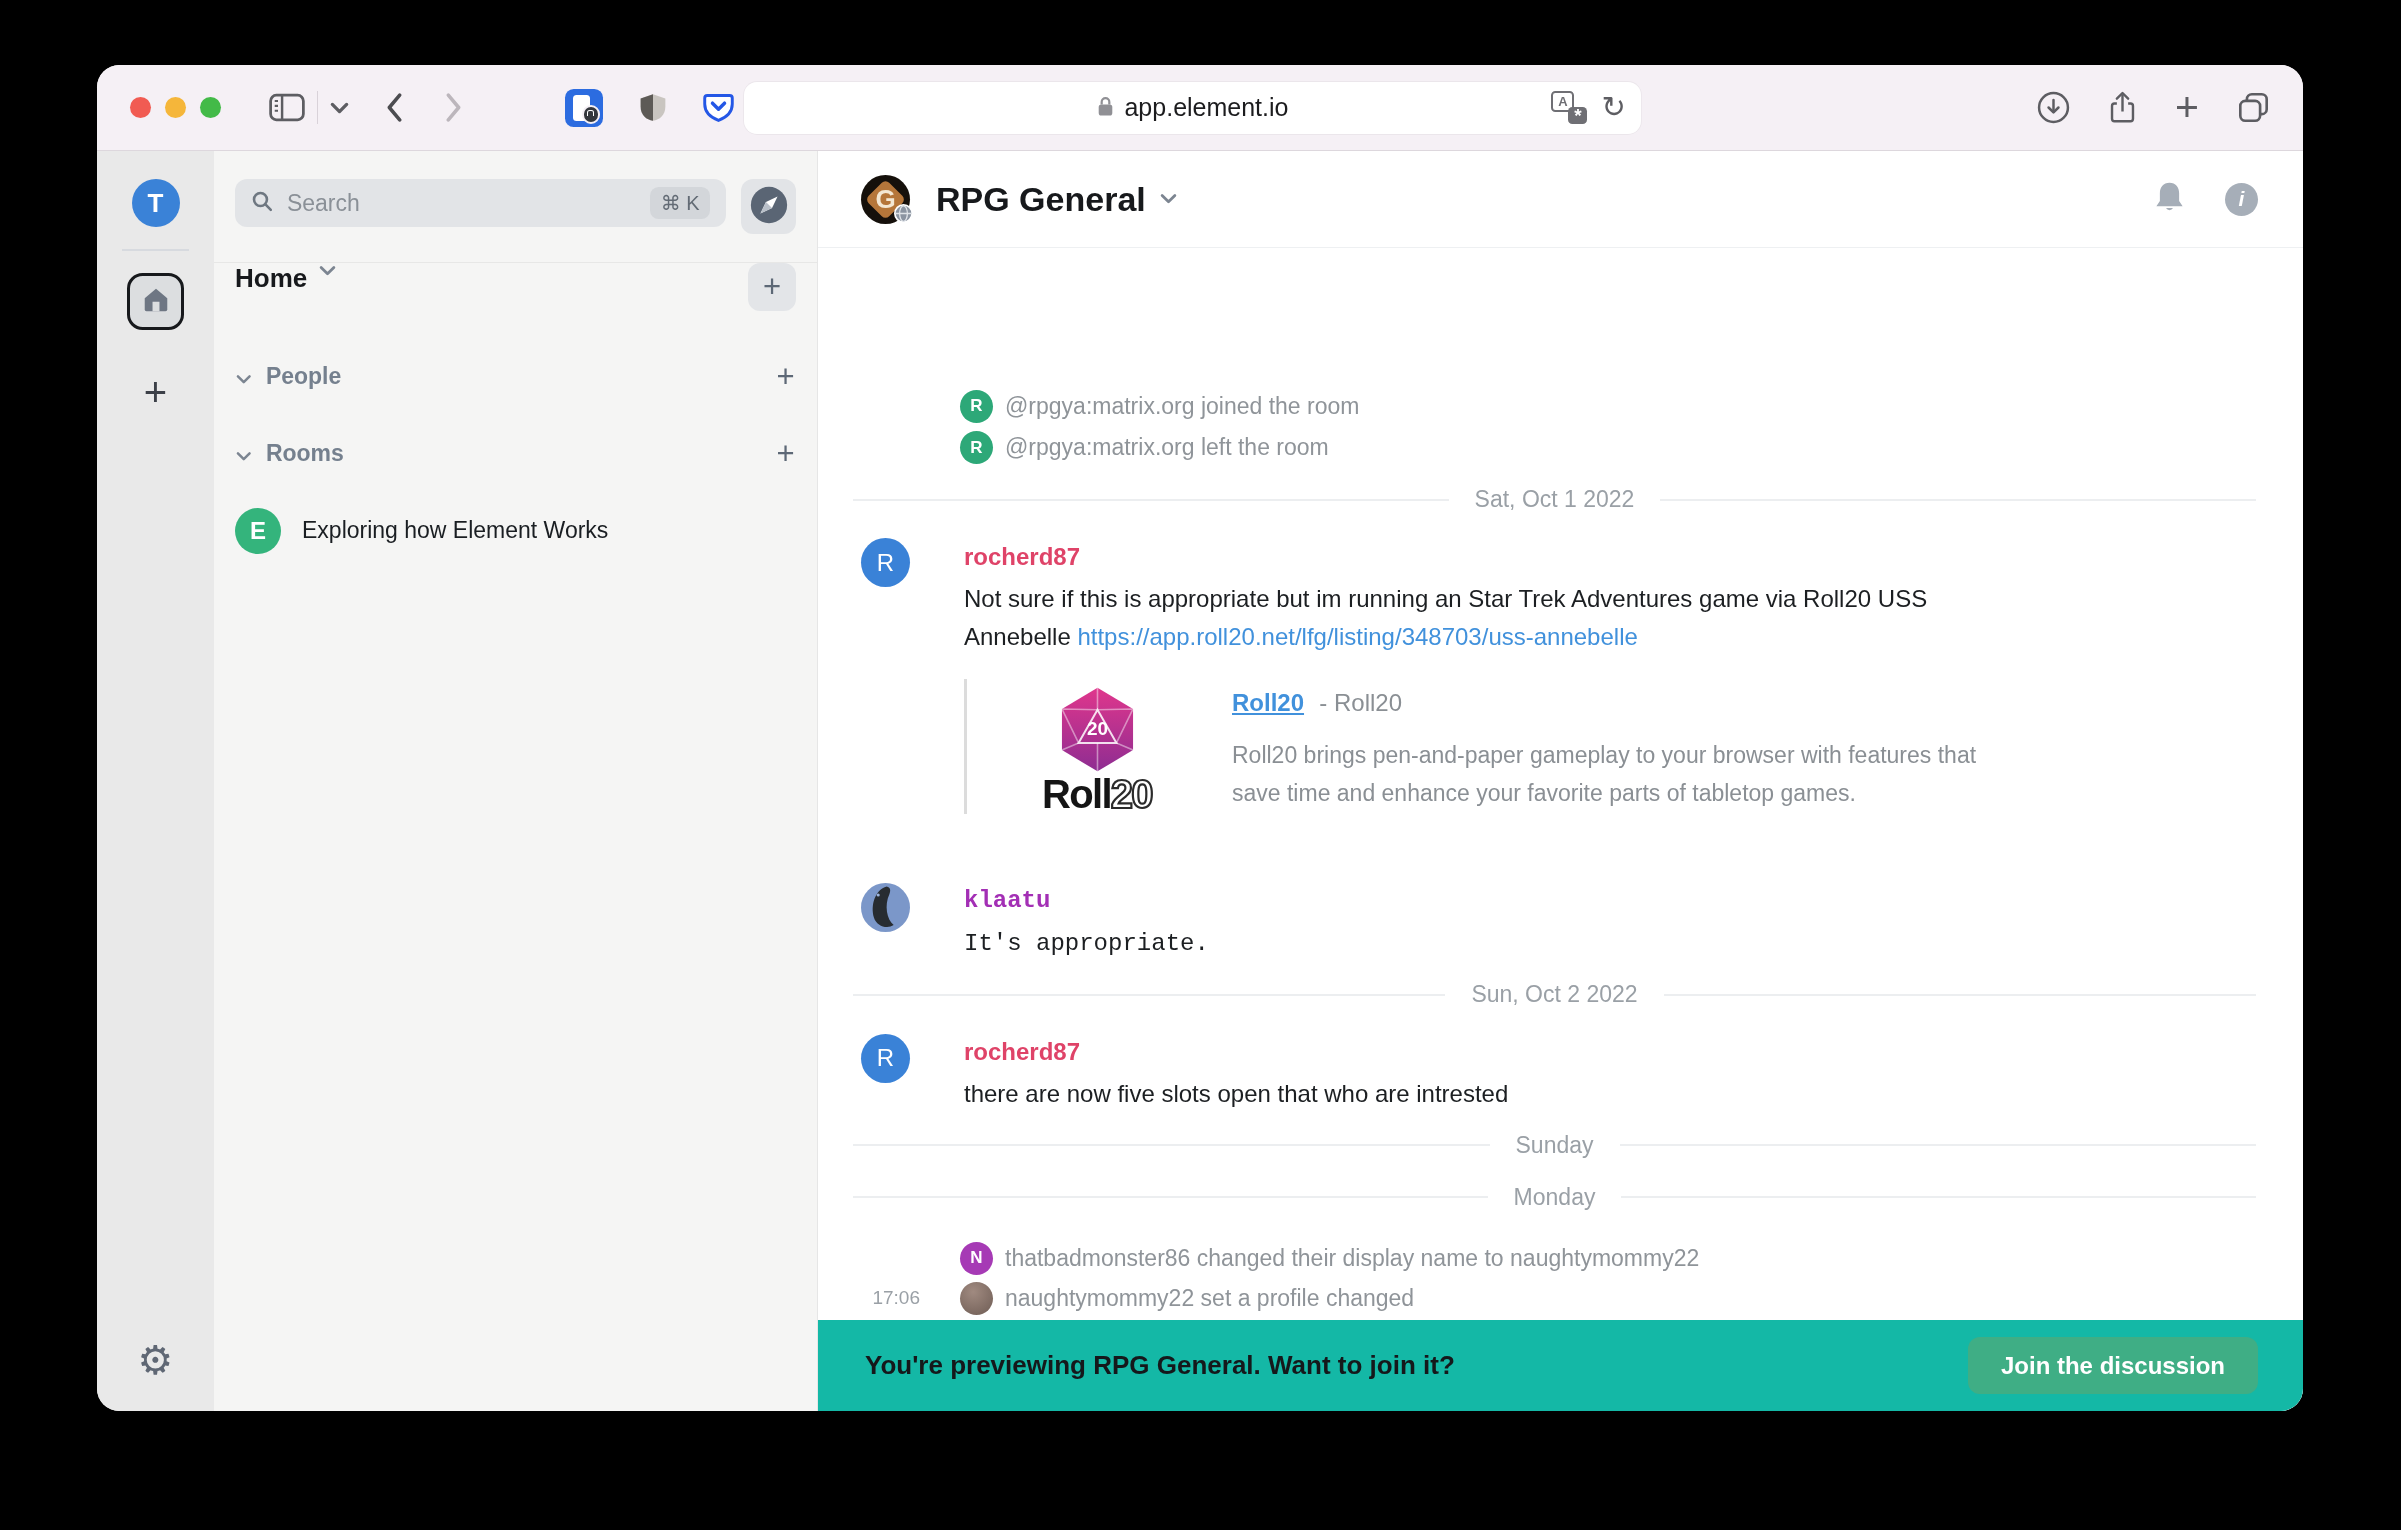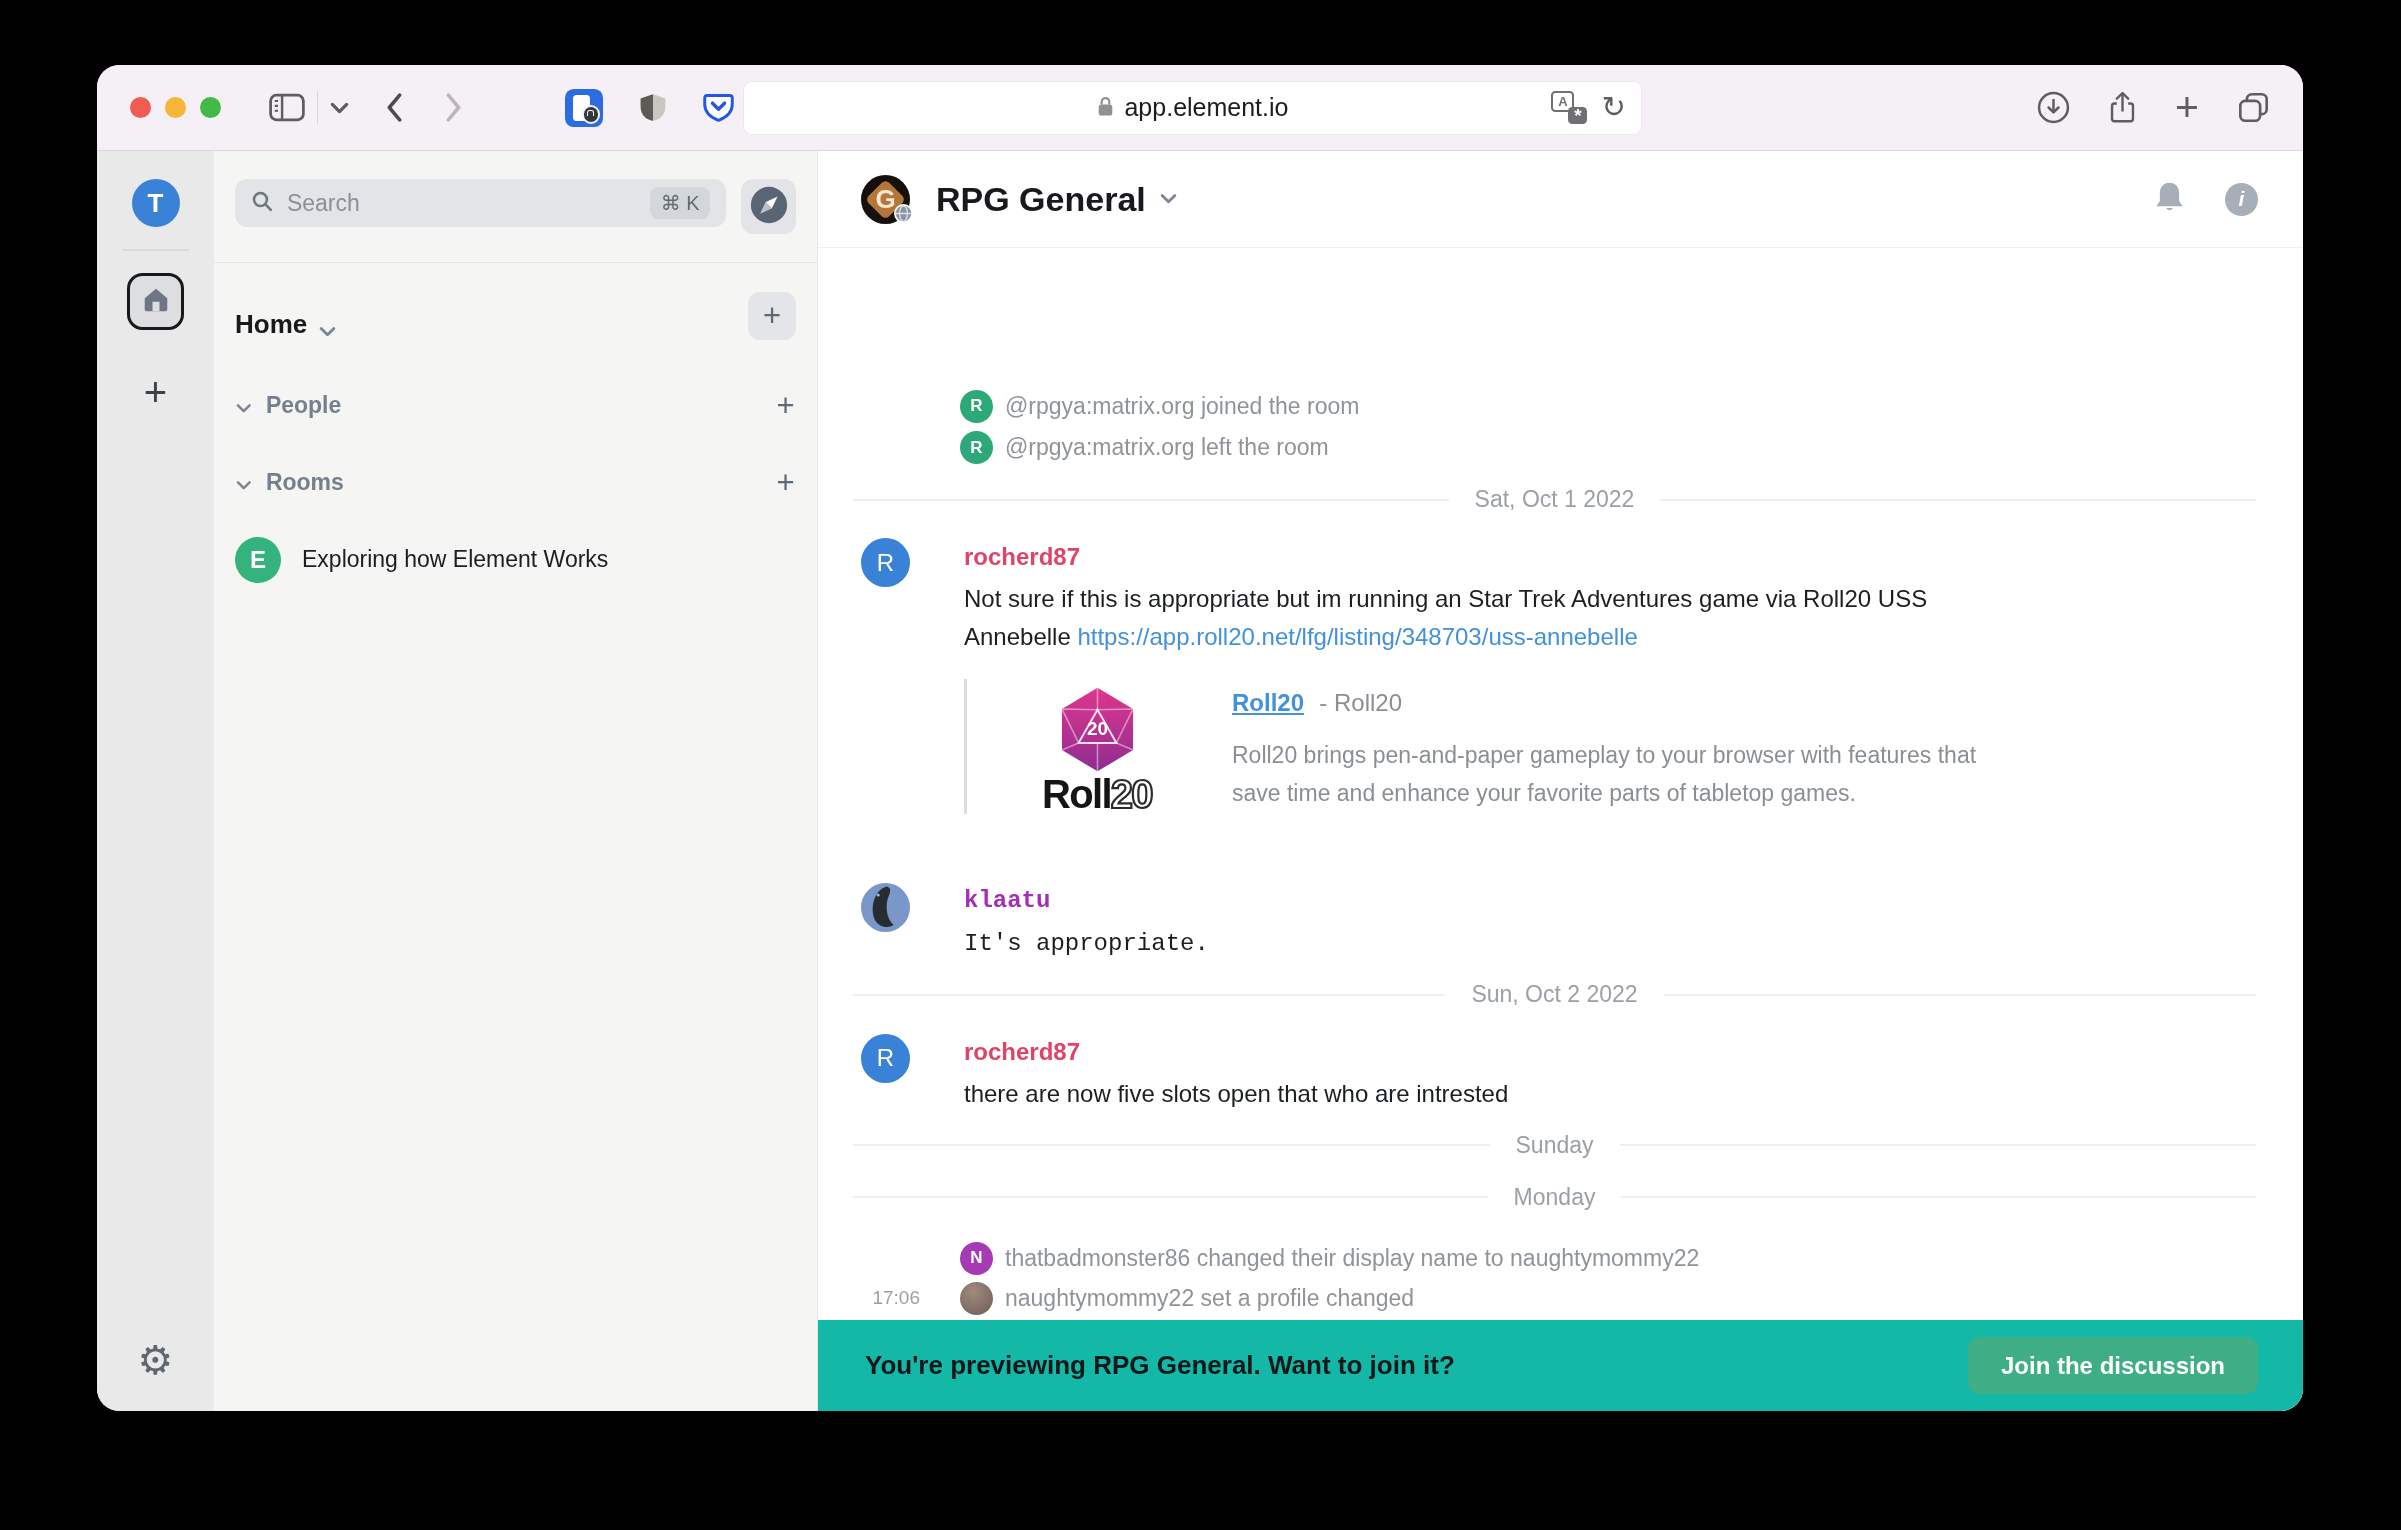--- a/index.html
+++ b/index.html
@@ -20,21 +20,21 @@
   .tb-div{width:0.9px;height:33px;background:#d9d2d9;margin:0 12px;}
   .nav-back{margin-left:36px;} .nav-fwd{margin-left:40px;}
   .ext-group{margin-left:102px;display:flex;align-items:center;gap:36px;}
   .icon-btn{display:flex;align-items:center;justify-content:center;cursor:default;}
   .op-icon{width:38px;height:38px;border-radius:8.6px;background:#2c6ce0;position:relative;}
   .op-door{position:absolute;left:7.8px;top:6px;width:17px;height:26px;background:#fff;border-radius:3.5px;}
   .op-lock{position:absolute;right:2.6px;bottom:2.6px;width:14.7px;height:14.7px;border-radius:50%;
            background:#34373c;border:2.6px solid #f5f0f5;}
   .op-lock:before{content:"";position:absolute;left:3.5px;top:2.6px;width:5.2px;height:5.2px;
            border:1.7px solid #fff;border-radius:2.6px 2.6px 0 0;border-bottom:none;}
-  .urlbar{margin-left:10.4px;width:897px;height:52px;background:#fff;border-radius:8px;
+  .urlbar{margin-left:10.4px;width:897px;height:52px;background:#fff;border-radius:13px;
           display:flex;align-items:center;justify-content:center;position:relative;
           box-shadow:0 0 0 0.9px rgba(0,0,0,.04);}
   .url-text{font-size:25px;color:#1c1c1e;margin-left:10.4px;}
   .url-right{position:absolute;right:15.5px;display:flex;align-items:center;gap:14px;}
   .translate{position:relative;width:36px;height:33px;}
   .tr-back{position:absolute;left:0;top:0;width:19px;height:17px;border:2.6px solid #6f6f74;
            border-radius:4.3px;font-size:13px;font-weight:bold;color:#6f6f74;
            display:flex;align-items:center;justify-content:center;background:#fff;}
   .tr-front{position:absolute;right:0;bottom:0;width:19px;height:17px;background:#6f6f74;
            border-radius:4.3px;color:#fff;font-size:19px;font-weight:bold;
@@ -60,21 +60,21 @@
   .search-row{display:flex;align-items:flex-start;padding:0 21px;gap:15.5px;}
   .search-box{flex:1;height:48px;background:#e2e4e7;border-radius:12px;display:flex;
         align-items:center;padding:0 15.5px;gap:12px;box-sizing:border-box;}
   .search-input{flex:1;border:none;background:transparent;outline:none;font-size:23px;
         color:#555;font-family:inherit;min-width:0;}
   .search-input::placeholder{color:#8a9097;}
   .kbd{background:#d3d6da;border-radius:8.6px;padding:4.3px 10.4px;font-size:20px;color:#636b75;}
   .explore-btn{width:55px;height:55px;border-radius:12px;background:#e2e4e7;display:flex;
         align-items:center;justify-content:center;flex:0 0 55px;}
   .sb-div{height:0.9px;background:#e7e7e6;margin-top:28px;}
-  .home-row{display:flex;align-items:flex-end;padding:0 21px;margin-top:29px;}
+  .home-row{display:flex;align-items:flex-start;padding:0 21px;}
   .home-label{font-size:26px;font-weight:700;color:#17191c;}
   .home-row .chev{margin-left:12px;}
   .sq-plus{margin-left:auto;width:48px;height:48px;border-radius:12px;background:#e3e5e8;
         display:flex;align-items:center;justify-content:center;font-size:31px;font-weight:300;color:#5d6876;}
   .section-row{display:flex;align-items:center;padding:0 22.4px;color:#75808e;font-size:23px;
         font-weight:600;}
   .section-row .chev{margin-right:14px;}
   .sec-plus{margin-left:auto;font-size:31px;font-weight:300;color:#5d6876;}
   .room-item{display:flex;align-items:center;gap:21px;padding:0 21px;margin-top:36px;}
   .room-avatar{width:46px;height:46px;border-radius:50%;background:var(--avatar-green,#34b47c);

